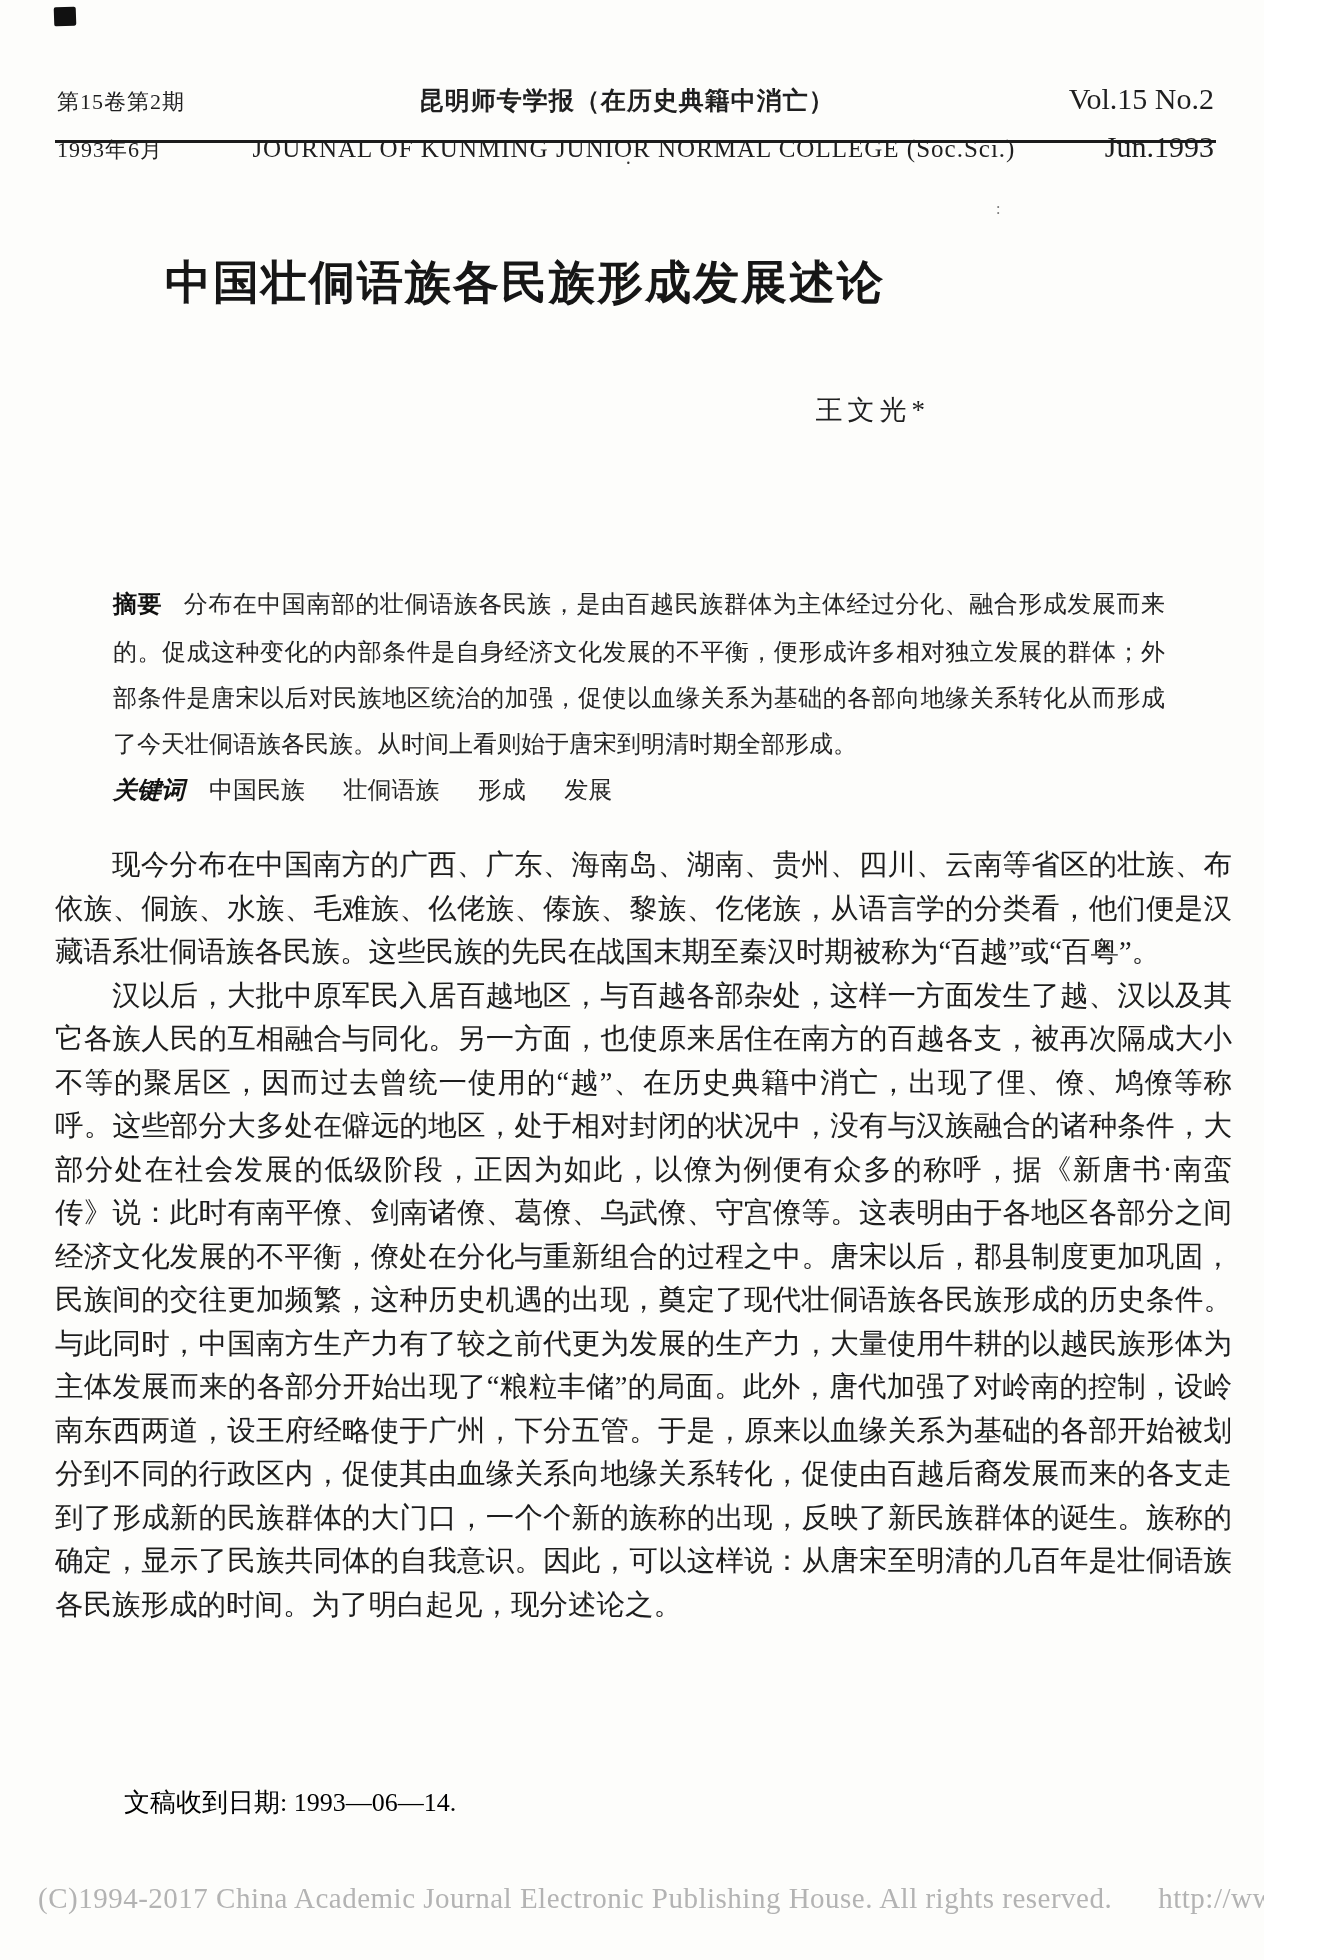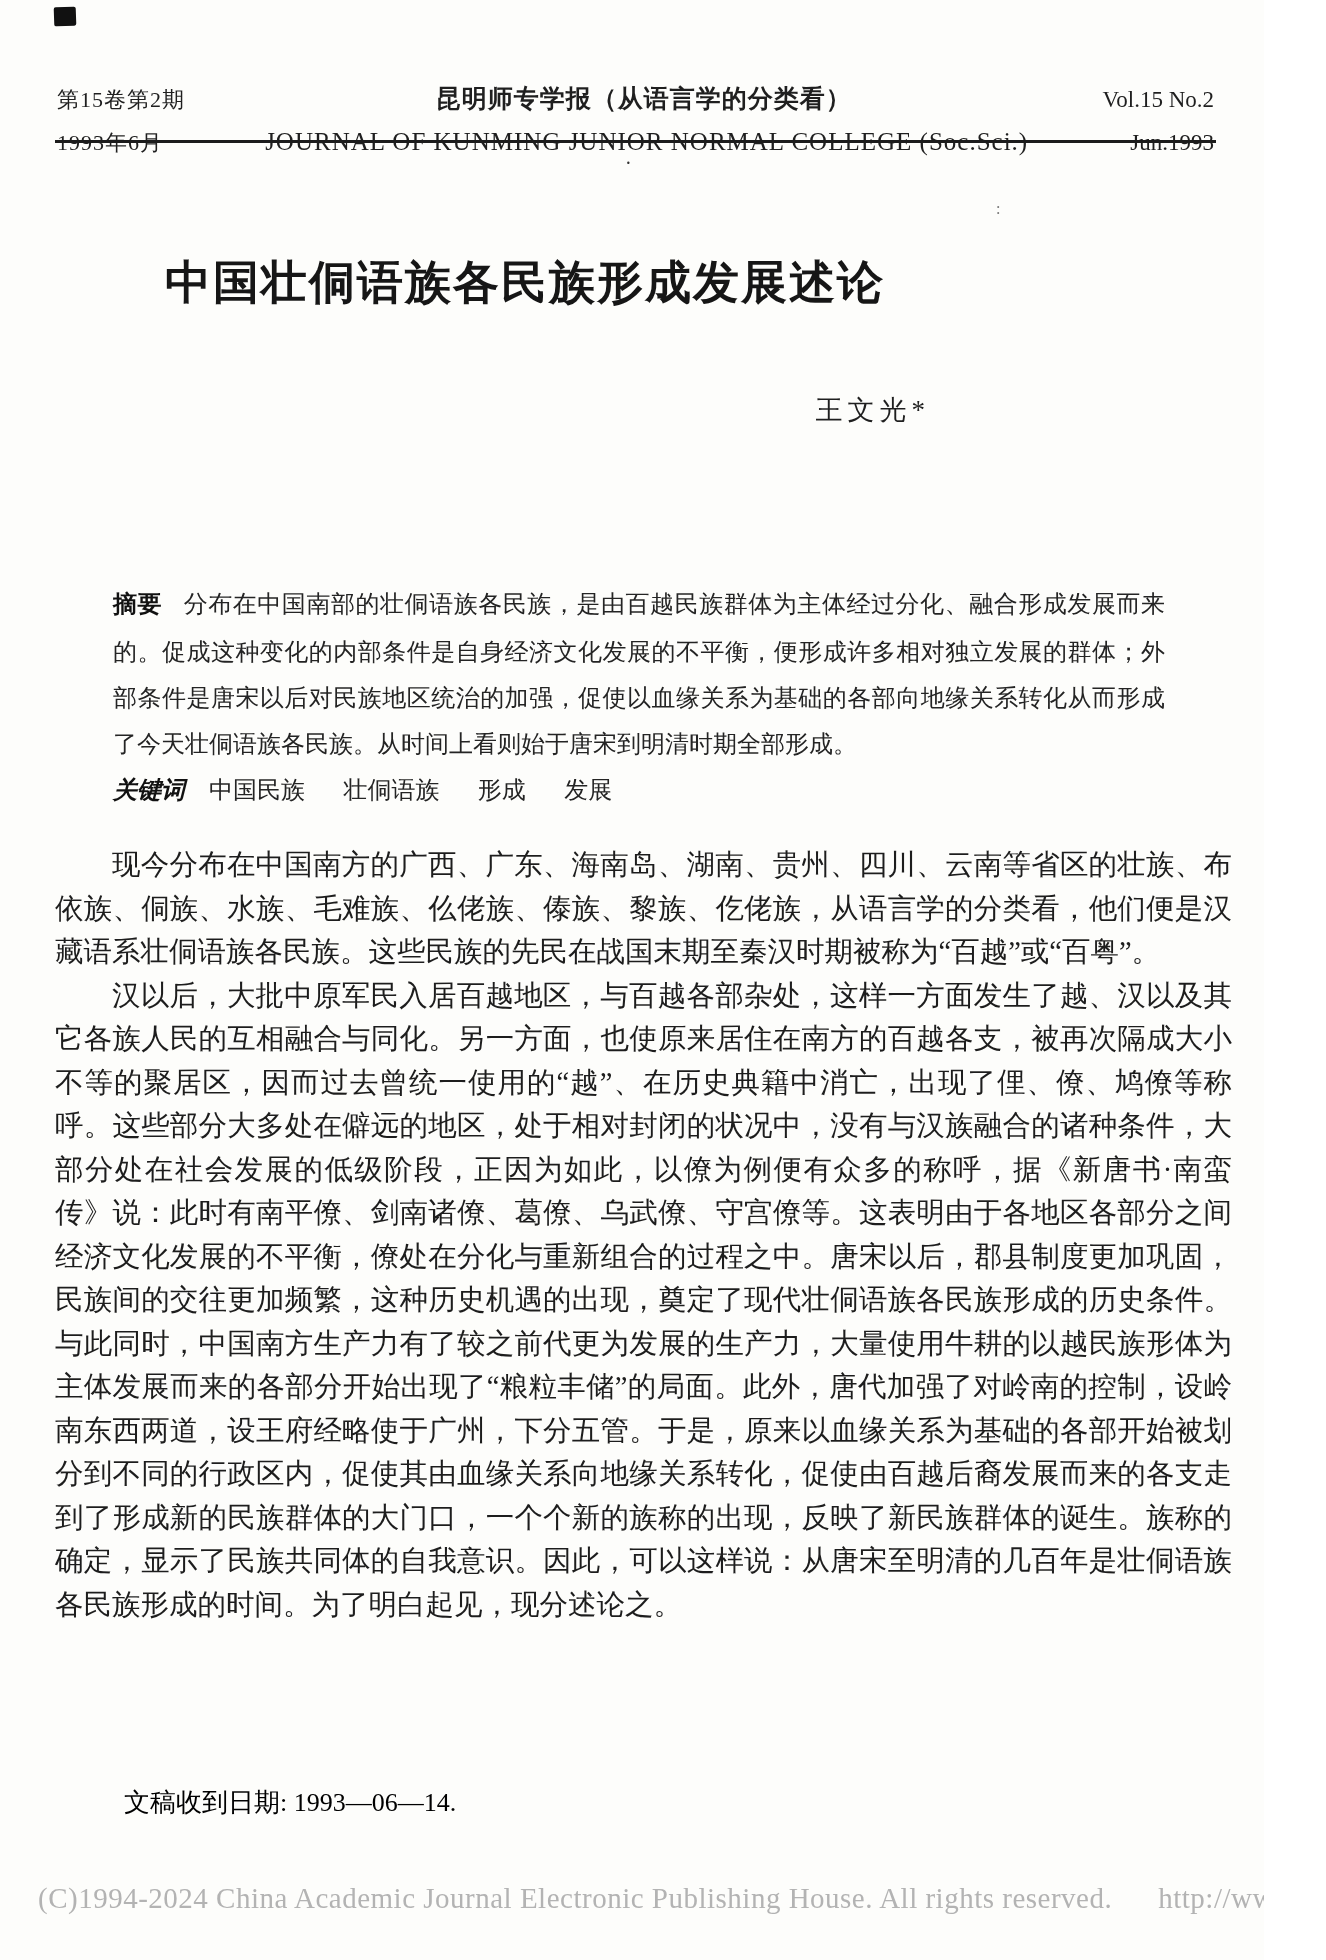--- a/index.html
+++ b/index.html
@@ -28,21 +28,21 @@
   }
   .scan-speck {
     position: absolute; left: 996px; top: 200px;
     font-size: 16px; color: #777;
   }
 
   
   .header { position: absolute; left: 57px; right: 50px; top: 82px; }
   .hrow { display: flex; justify-content: space-between; align-items: baseline; }
   .hrow .h-left  { font-size: 22px; letter-spacing: 1px; }
-  .hrow .h-right { font-size: 23px; }
+  .hrow .h-right { font-size: 30px; }
   .hrow1 .h-center { font-size: 25px; font-weight: bold; letter-spacing: 1px; }
   .hrow2 { margin-top: 13px; }
   .hrow2 .h-center { font-size: 25px; letter-spacing: 1px; }
   .header-rule {
     position: absolute; left: 55px; right: 48px; top: 140px;
     height: 3px; background: #1c1c1c;
   }
 
   
   .title {
@@ -94,21 +94,21 @@
 </head>
 <body>
 
 <div class="page">
 
   <div class="corner-mark"></div>
 
   <div class="header">
     <div class="hrow hrow1">
       <span class="h-left">第15卷第2期</span>
-      <span class="h-center">昆明师专学报（从语言学的分类看）</span>
+      <span class="h-center">昆明师专学报（在历史典籍中消亡）</span>
       <span class="h-right">Vol.15  No.2</span>
     </div>
     <div class="hrow hrow2">
       <span class="h-left">1993年6月</span>
       <span class="h-center">JOURNAL OF KUNMING JUNIOR NORMAL COLLEGE (Soc.Sci.)</span>
       <span class="h-right">Jun.1993</span>
     </div>
   </div>
   <div class="header-rule"></div>
 
@@ -131,16 +131,16 @@
   <div class="body-text">
     <p>现今分布在中国南方的广西、广东、海南岛、湖南、贵州、四川、云南等省区的壮族、布依族、侗族、水族、毛难族、仫佬族、傣族、黎族、仡佬族，从语言学的分类看，他们便是汉藏语系壮侗语族各民族。这些民族的先民在战国末期至秦汉时期被称为“百越”或“百粤”。</p>
     <p>汉以后，大批中原军民入居百越地区，与百越各部杂处，这样一方面发生了越、汉以及其它各族人民的互相融合与同化。另一方面，也使原来居住在南方的百越各支，被再次隔成大小不等的聚居区，因而过去曾统一使用的“越”、在历史典籍中消亡，出现了俚、僚、鸠僚等称呼。这些部分大多处在僻远的地区，处于相对封闭的状况中，没有与汉族融合的诸种条件，大部分处在社会发展的低级阶段，正因为如此，以僚为例便有众多的称呼，据《新唐书·南蛮传》说：此时有南平僚、剑南诸僚、葛僚、乌武僚、守宫僚等。这表明由于各地区各部分之间经济文化发展的不平衡，僚处在分化与重新组合的过程之中。唐宋以后，郡县制度更加巩固，民族间的交往更加频繁，这种历史机遇的出现，奠定了现代壮侗语族各民族形成的历史条件。与此同时，中国南方生产力有了较之前代更为发展的生产力，大量使用牛耕的以越民族形体为主体发展而来的各部分开始出现了“粮粒丰储”的局面。此外，唐代加强了对岭南的控制，设岭南东西两道，设王府经略使于广州，下分五管。于是，原来以血缘关系为基础的各部开始被划分到不同的行政区内，促使其由血缘关系向地缘关系转化，促使由百越后裔发展而来的各支走到了形成新的民族群体的大门口，一个个新的族称的出现，反映了新民族群体的诞生。族称的确定，显示了民族共同体的自我意识。因此，可以这样说：从唐宋至明清的几百年是壮侗语族各民族形成的时间。为了明白起见，现分述论之。</p>
   </div>
 
   <div class="footnotes">
     <div class="fn-received">文稿收到日期:  1993—06—14.</div>
   </div>
 
   <div class="footer">
-    <span class="f-copy">(C)1994-2024 China Academic Journal Electronic Publishing House. All rights reserved.</span><span class="f-url">http://www.cnk</span>
+    <span class="f-copy">(C)1994-2017 China Academic Journal Electronic Publishing House. All rights reserved.</span><span class="f-url">http://www.cnk</span>
   </div>
 
 </div>
 
 </body></html>

